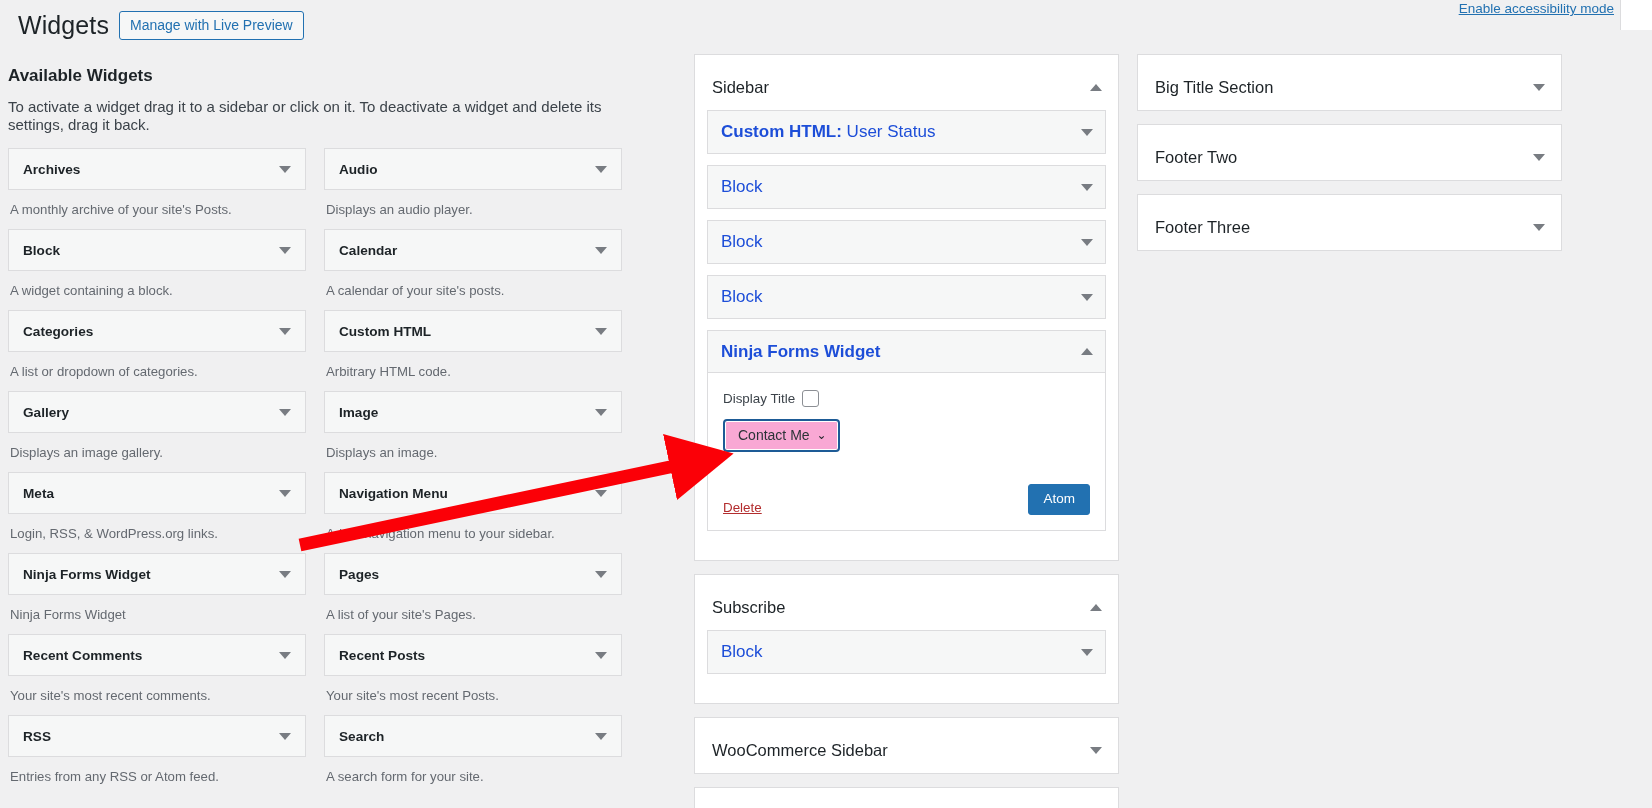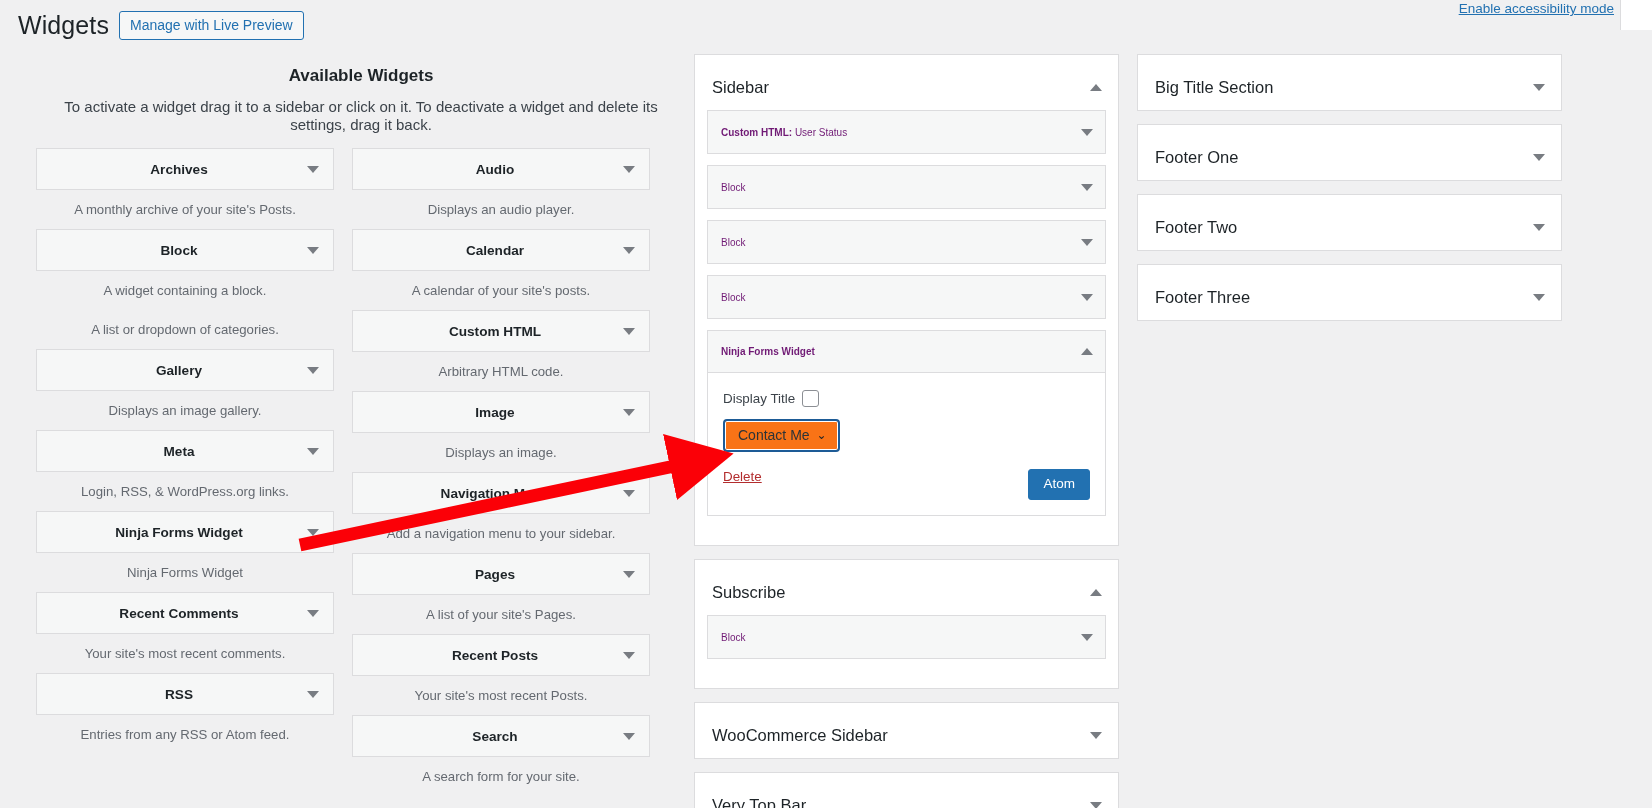--- a/index.html
+++ b/index.html
@@ -48,21 +48,21 @@
     font-size: 14px;
     padding: 4px 10px 5px;
     border-radius: 3px;
     line-height: 18px;
     cursor: pointer;
     font-family: "Liberation Sans", sans-serif;
   }
 
   
   .avail {
-    position: absolute; left: 36px; top: 64px; width: 650px; text-align: center;
+    position: absolute; left: 8px; top: 64px; width: 650px;
   }
   .avail-title {
     font-size: 17px; font-weight: 700; color: #1d2327;
     margin: 0 0 10px 0; line-height: 24px;
   }
   .avail-desc {
     font-size: 15px; color: #3c434a; margin: 0 0 14px 0; line-height: 18px;
   }
   .widget-cols {
     display: flex; gap: 18px;
@@ -129,21 +129,21 @@
     background: #f6f7f7;
     border: 1px solid #dcdcde;
     margin-bottom: 11px;
   }
   .sb-widget-head {
     display: flex; align-items: center;
     height: 42px; padding: 0 10px 0 13px;
     cursor: move;
   }
   .sb-widget-head .sbw-title {
-    flex: 1; font-size: 10px; color: #701a75; font-weight: 400;
+    flex: 1; font-size: 17px; color: #1d4ed8; font-weight: 400;
   }
   .sb-widget-head .sbw-title b { font-weight: 600; }
   .sb-widget.expanded { background: #fff; }
   .sb-widget.expanded .sb-widget-head {
     background: #f6f7f7;
     border-bottom: 1px solid #dcdcde;
   }
   .sb-widget.expanded .sbw-title { font-weight: 700; }
 
   .sbw-body {
@@ -160,32 +160,32 @@
     border: 1px solid #8c8f94;
     border-radius: 3px;
     background: #fff;
     display: inline-block;
     cursor: pointer;
   }
   .select-wrap {
     display: inline-flex; align-items: center; gap: 6px;
     border: 2px solid #1d5b96;
     border-radius: 4px;
-    background: #f97316;
+    background: #f9a8d4;
     padding: 6px 11px 7px 13px;
     font-size: 14px;
     color: #2c3338;
     cursor: pointer;
     box-shadow: 0 0 0 1px #fff inset;
   }
   .select-wrap .chev {
     font-size: 12px; color: #1d2327; margin-left: 1px;
   }
   .sbw-foot {
-    display: flex; align-items: flex-start; margin-top: 17px;
+    display: flex; align-items: flex-end; margin-top: 32px;
   }
   .delete-link {
     color: #b32d2e; text-decoration: underline;
     font-size: 13.4px; cursor: pointer;
   }
   .save-btn {
     margin-left: auto;
     background: #2271b1;
     border: 1px solid #2271b1;
     color: #fff;
@@ -228,20 +228,24 @@
           <div class="widget-box">
             <span class="wname">Archives</span>
             <span class="caret"></span>
           </div>
           <div class="widget-desc">A monthly archive of your site's Posts.</div>
           <div class="widget-box">
             <span class="wname">Block</span>
             <span class="caret"></span>
           </div>
           <div class="widget-desc">A widget containing a block.</div>
+          <div class="widget-box">
+            <span class="wname">Categories</span>
+            <span class="caret"></span>
+          </div>
           <div class="widget-desc">A list or dropdown of categories.</div>
           <div class="widget-box">
             <span class="wname">Gallery</span>
             <span class="caret"></span>
           </div>
           <div class="widget-desc">Displays an image gallery.</div>
           <div class="widget-box">
             <span class="wname">Meta</span>
             <span class="caret"></span>
           </div>
@@ -386,26 +390,20 @@
       </div>
     <div class="sb-col second" id="sb-right">
         <div class="sb-panel collapsed">
           <div class="sb-head">
             <span class="sb-title">Big Title Section</span>
             <span class="caret"></span>
           </div>
         </div>
         <div class="sb-panel collapsed">
           <div class="sb-head">
-            <span class="sb-title">Footer One</span>
-            <span class="caret"></span>
-          </div>
-        </div>
-        <div class="sb-panel collapsed">
-          <div class="sb-head">
             <span class="sb-title">Footer Two</span>
             <span class="caret"></span>
           </div>
         </div>
         <div class="sb-panel collapsed">
           <div class="sb-head">
             <span class="sb-title">Footer Three</span>
             <span class="caret"></span>
           </div>
         </div>

